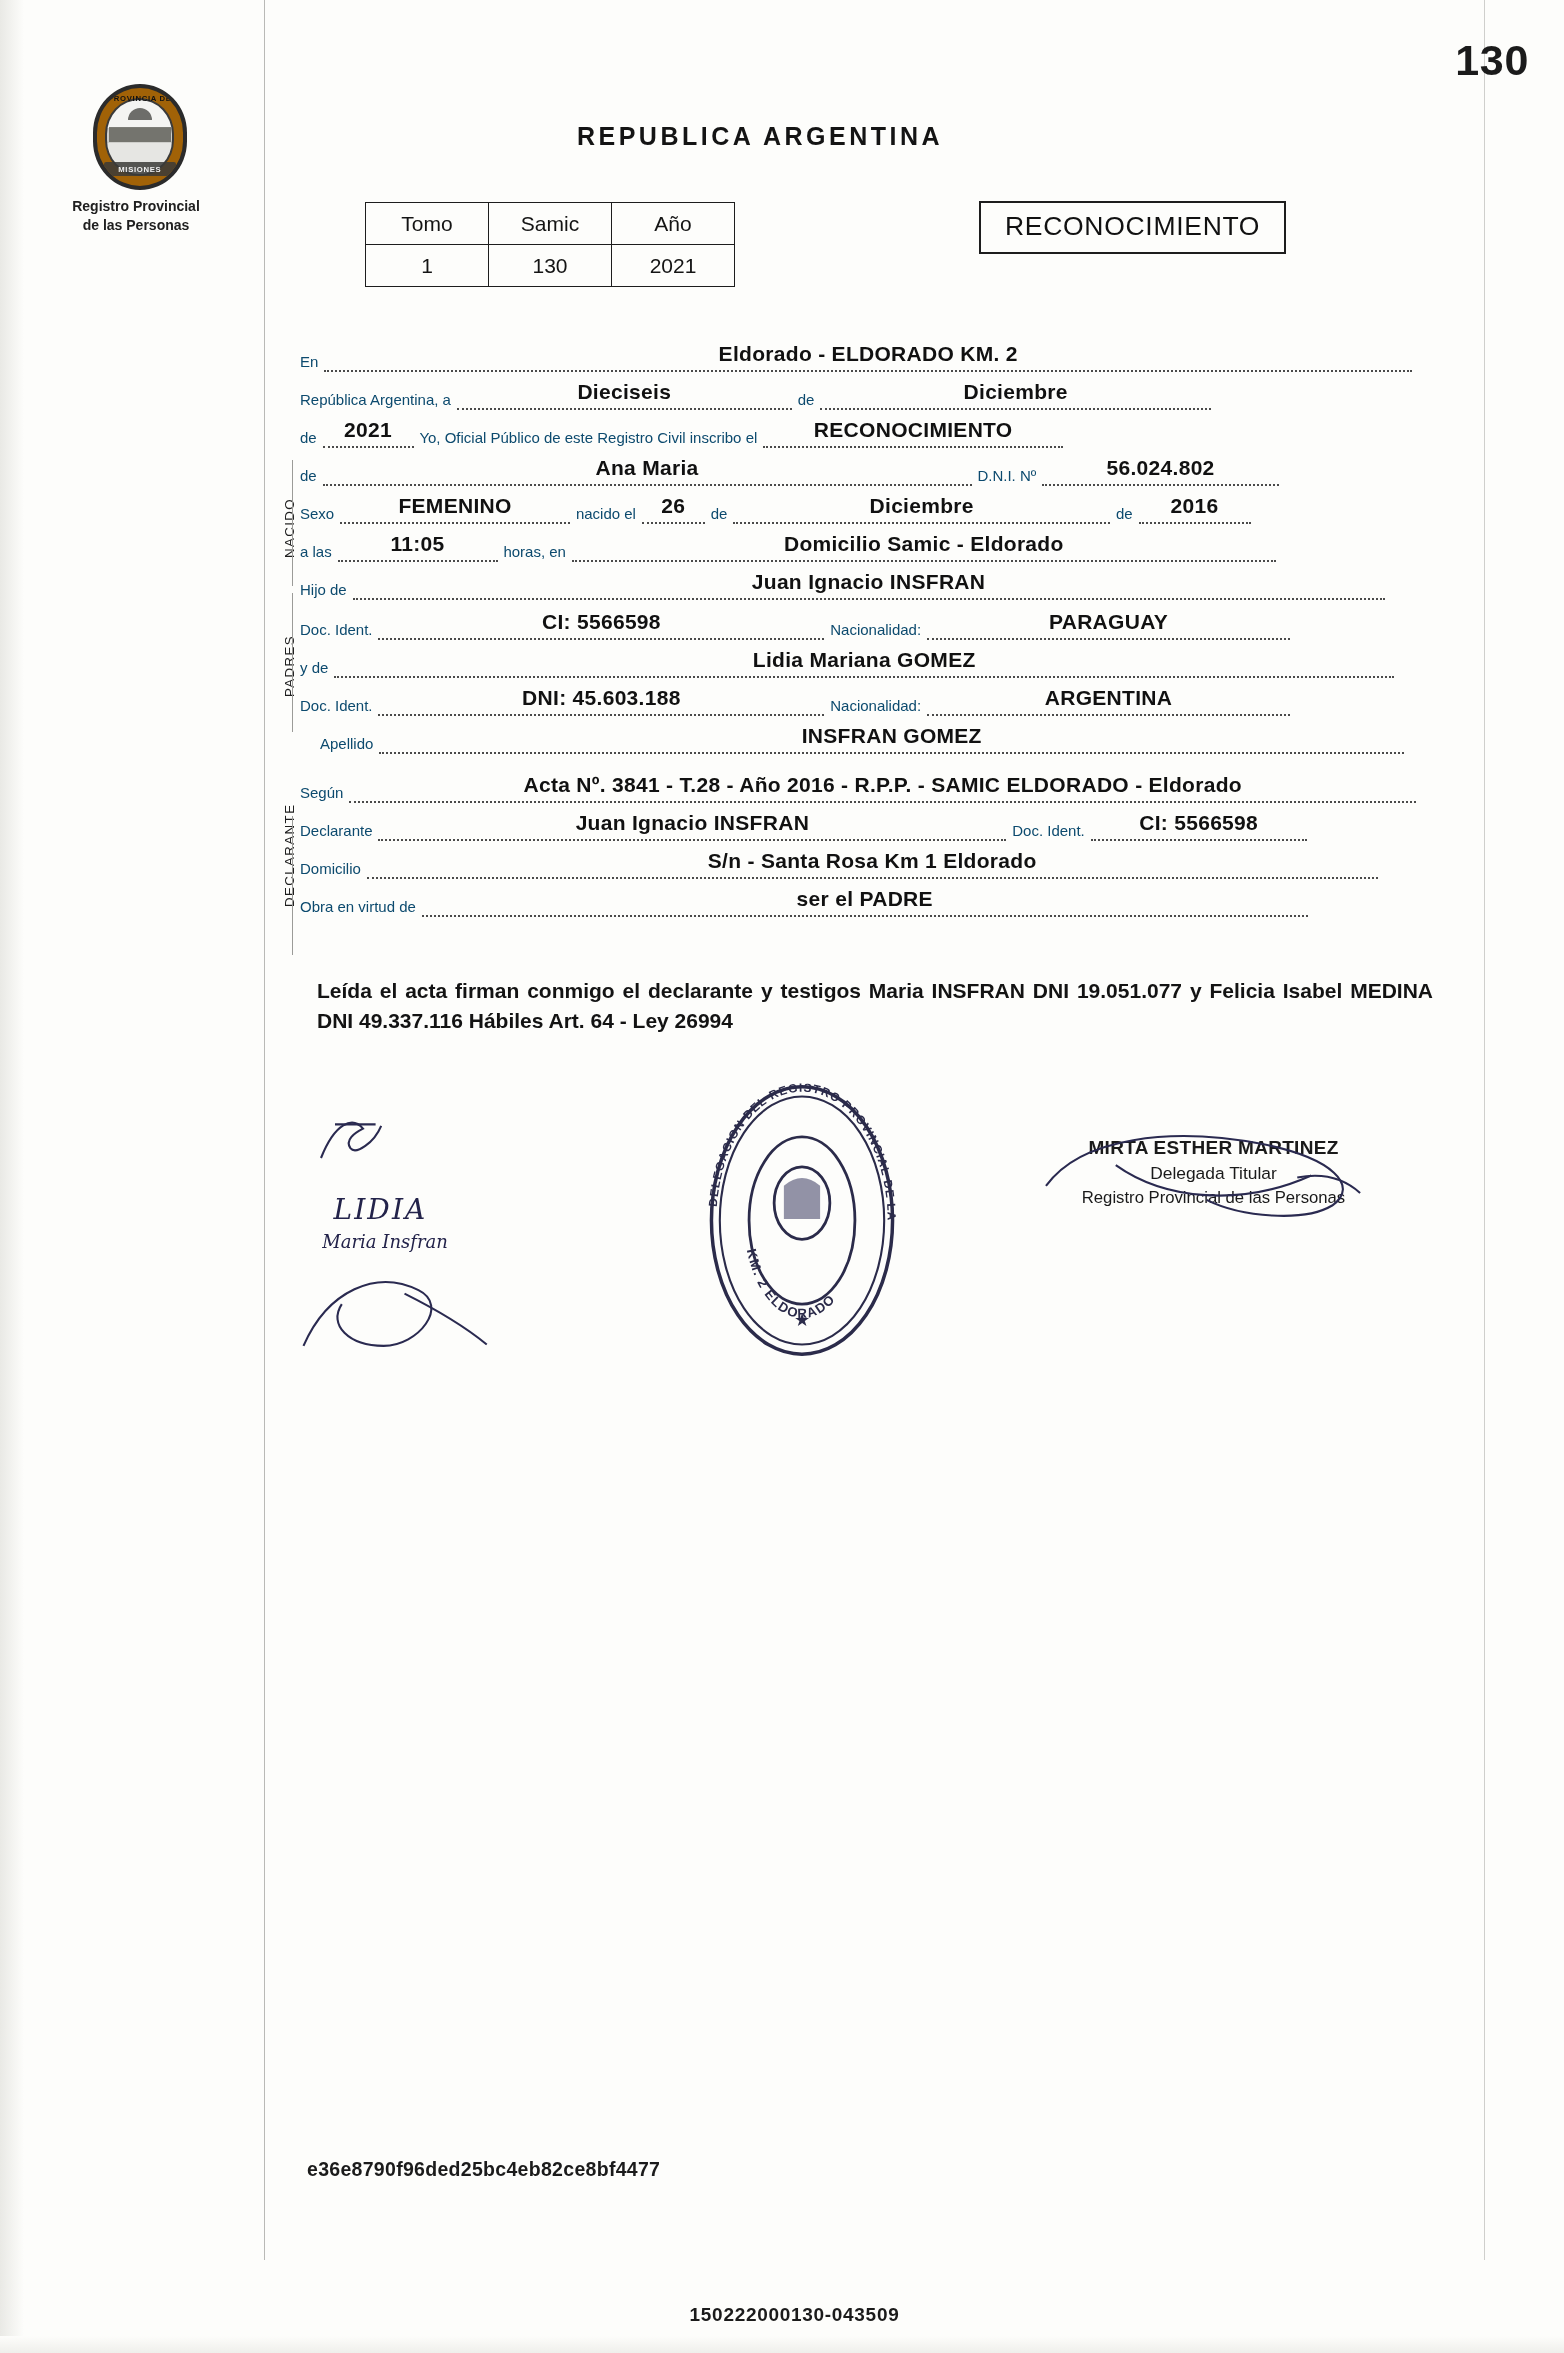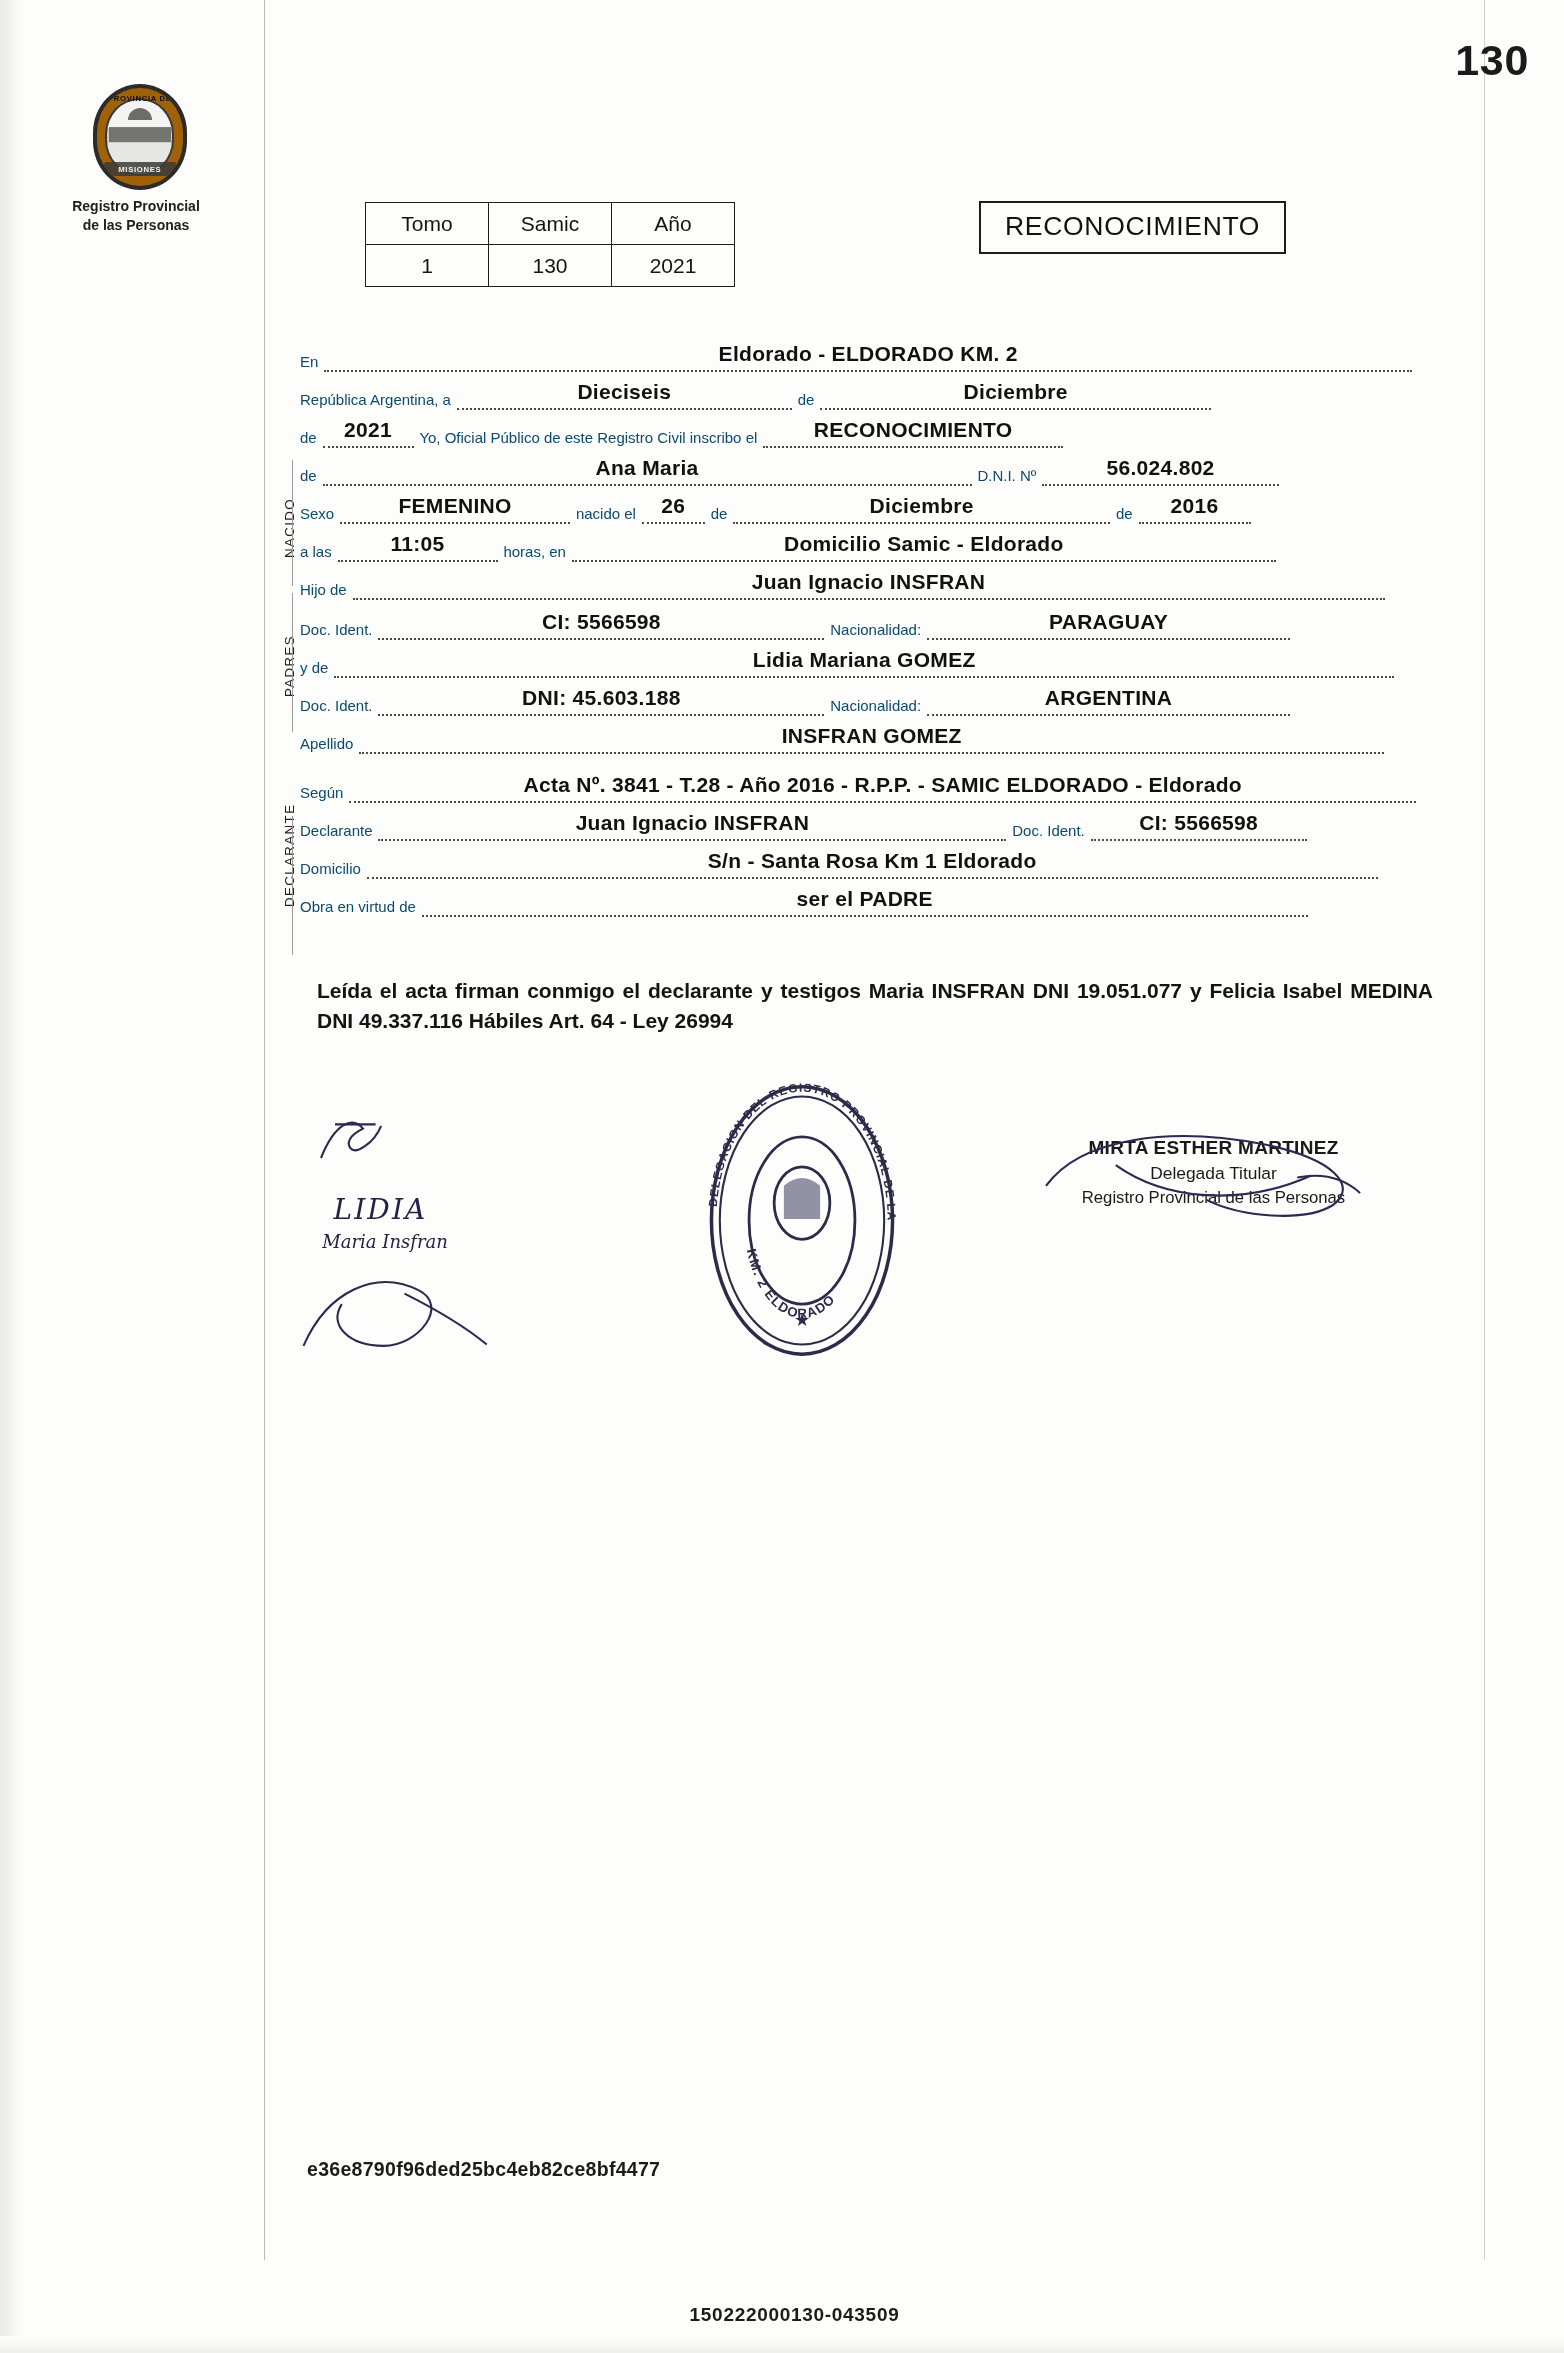--- a/index.html
+++ b/index.html
@@ -360,20 +360,21 @@
         <div class="crest-text-top">PROVINCIA DE</div>
         <div class="crest-text-bottom">MISIONES</div>
       </div>
     </div>
     <div class="crest-caption">
       <div>Registro Provincial</div>
       <div>de las Personas</div>
     </div>
   </div>
 
+  <div class="doc-title">REPUBLICA ARGENTINA</div>
 
   <table class="reg-table">
     <tbody>
         <tr>
       <th>Tomo</th>
       <th>Samic</th>
       <th>Año</th>
     </tr>
     <tr>
       <td>1</td>
@@ -494,21 +495,21 @@
       <span class="lbl">Doc. Ident.</span>
       <span class="field" style="width:446px;">
         <span class="val">DNI: 45.603.188</span>
       </span>
       <span class="lbl">Nacionalidad:</span>
       <span class="field" style="width:363px;">
         <span class="val">ARGENTINA</span>
       </span>
     </div>
 
-    <div class="row" style="height:49px;">
+    <div class="row" style="height:49px;margin-left:20px;">
       <span class="lbl">Apellido</span>
       <span class="field" style="width:1025px;">
         <span class="val">INSFRAN GOMEZ</span>
       </span>
     </div>
 
     <div class="row">
       <span class="lbl">Según</span>
       <span class="field" style="width:1067px;">
         <span class="val">Acta Nº. 3841 - T.28 - Año 2016 - R.P.P. - SAMIC ELDORADO - Eldorado</span>

